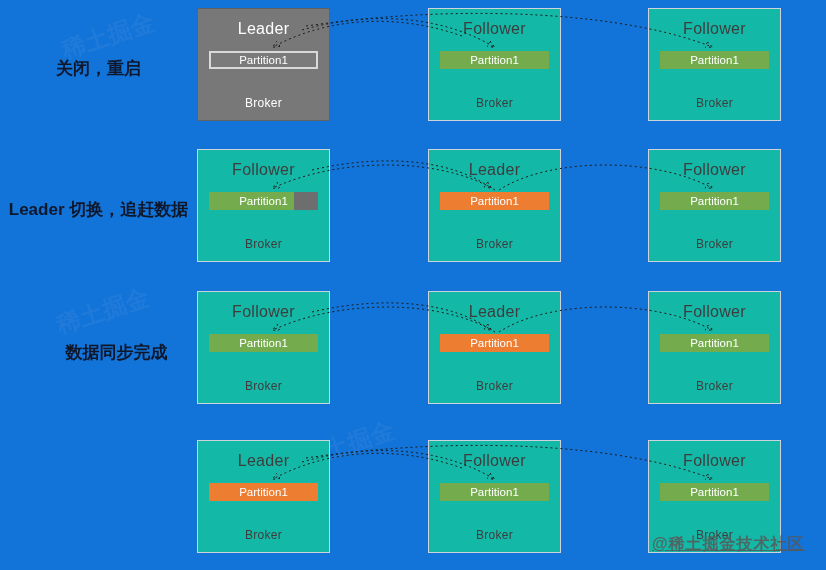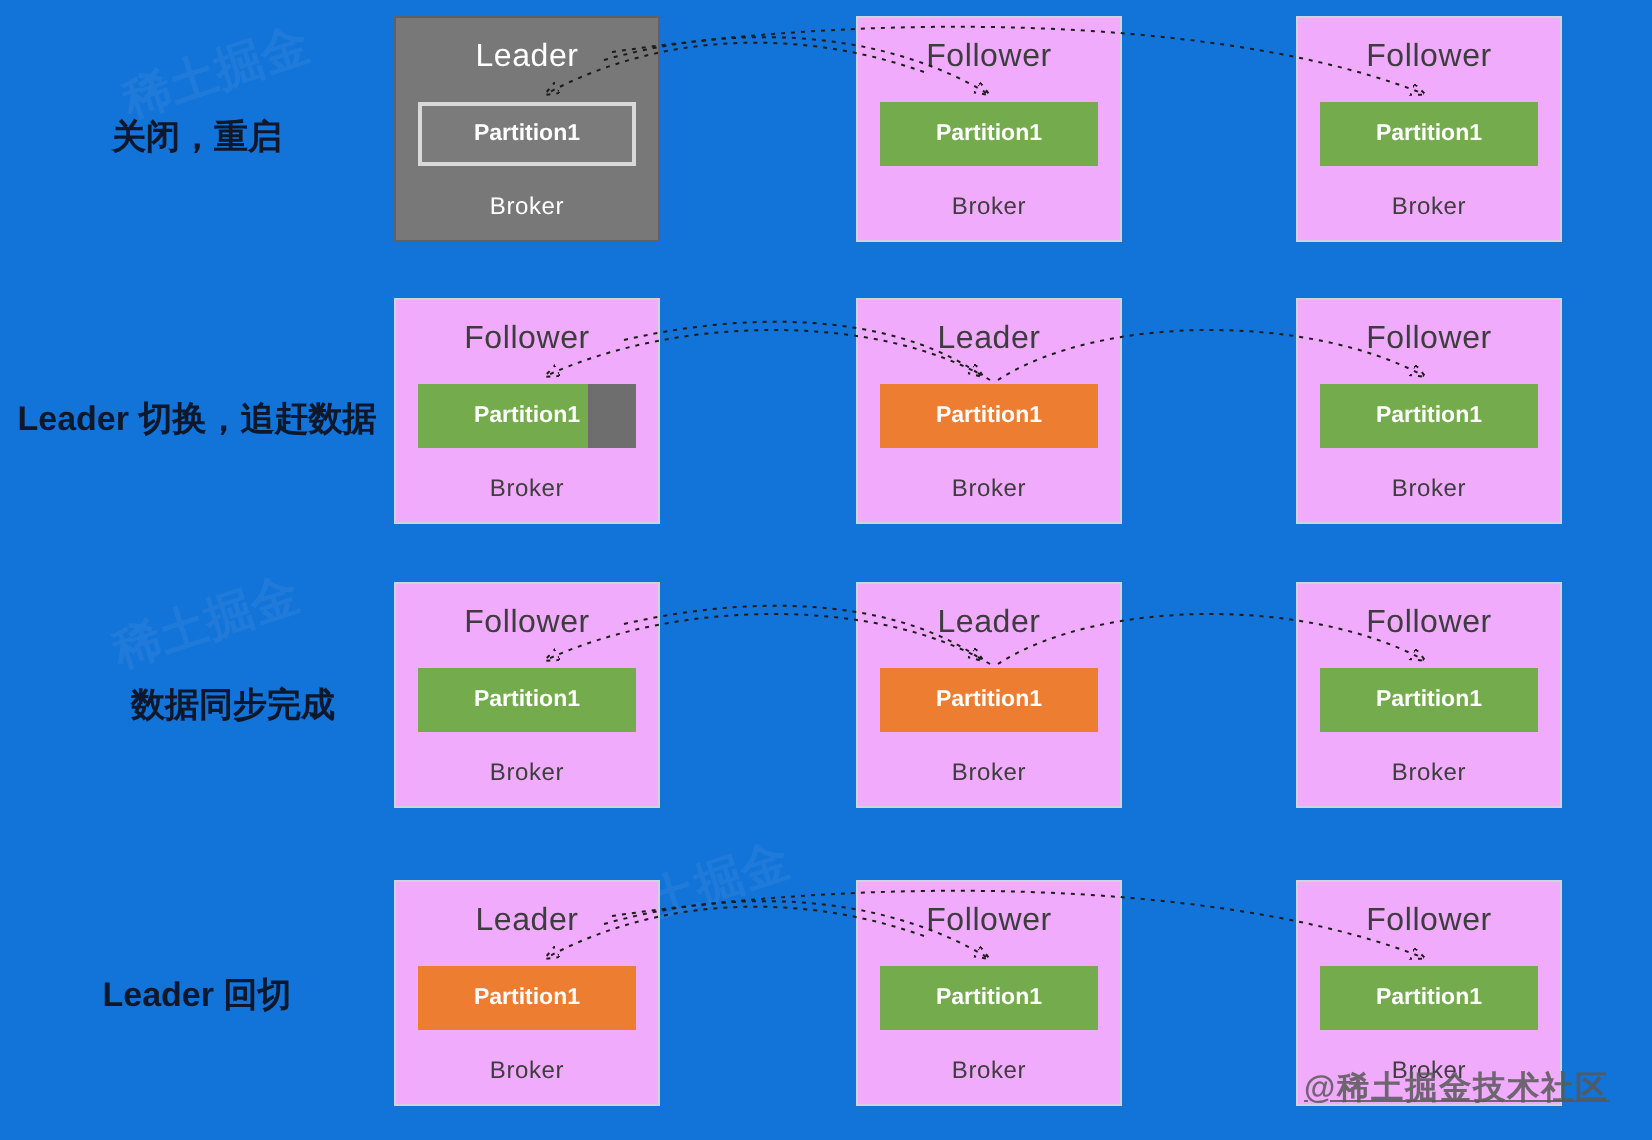--- a/index.html
+++ b/index.html
@@ -7,36 +7,36 @@
     position:relative;width:826px;height:570px;overflow:hidden;
     background:#1273d8;
     font-family:"Liberation Sans","DejaVu Sans",sans-serif;
   }
   .row-label{
     position:absolute;left:0;width:197px;text-align:center;
     color:#0f172a;font-weight:bold;font-size:17px;white-space:nowrap;
   }
   .box{
     position:absolute;width:133px;height:113px;box-sizing:border-box;
-    background:#f0abfc;border:1px solid #ccd3db;
+    background:#14b8a6;border:1px solid #ccd3db;
   }
   .box.offline{background:#787878;border-color:#616161;}
   .role{
     position:absolute;top:11px;left:0;width:100%;text-align:center;
     font-size:16px;font-weight:400;color:#3d3d3d;letter-spacing:.3px;
   }
   .broker-name{
     position:absolute;top:87px;left:0;width:100%;text-align:center;
     font-size:12px;font-weight:400;color:#3d3d3d;letter-spacing:.3px;
   }
   .box.offline .role,.box.offline .broker-name{color:#ffffff;}
   .partition{
-    position:absolute;left:11px;top:42px;width:109px;height:32px;
+    position:absolute;left:11px;top:42px;width:109px;height:18px;
     display:flex;align-items:center;justify-content:center;
-    color:#ffffff;font-weight:bold;font-size:11.5px;overflow:hidden;
+    color:#ffffff;font-weight:normal;font-size:11.5px;overflow:hidden;
   }
   .p-green{background:#74ac4d;}
   .p-orange{background:#ed7d31;}
   .p-gray{background:#7b7b7b;border:2px solid #d9d9d9;box-sizing:border-box;}
   .partition .tail{display:none;}
   .partition.catching .tail{
     display:block;position:absolute;right:0;top:0;width:24px;height:100%;
     background:#6e6e6e;
   }
   .partition .p-label{position:relative;z-index:2;}
@@ -62,21 +62,20 @@
 <div class="stage">
 
   <span class="ghost" style="left:60px;top:20px;">稀土掘金</span>
   <span class="ghost" style="left:205px;top:205px;">稀土掘金</span>
   <span class="ghost" style="left:55px;top:295px;">稀土掘金</span>
   <span class="ghost" style="left:300px;top:428px;">稀土掘金</span>
 
   <div class="row-label" style="top:57px;">关闭，重启</div>
   <div class="row-label" style="top:198px;">Leader 切换，追赶数据</div>
   <div class="row-label" style="top:341px;padding-left:18px;">数据同步完成</div>
-  <div class="row-label" style="top:486px;">Leader 回切</div>
 
   <div class="box offline c0 r0">
     <div class="role">Leader</div>
     <div class="partition p-gray">
       <span class="p-label">Partition1</span>
     </div>
     <div class="broker-name">Broker</div>
   </div>
   <div class="box c1 r0">
     <div class="role">Follower</div>

